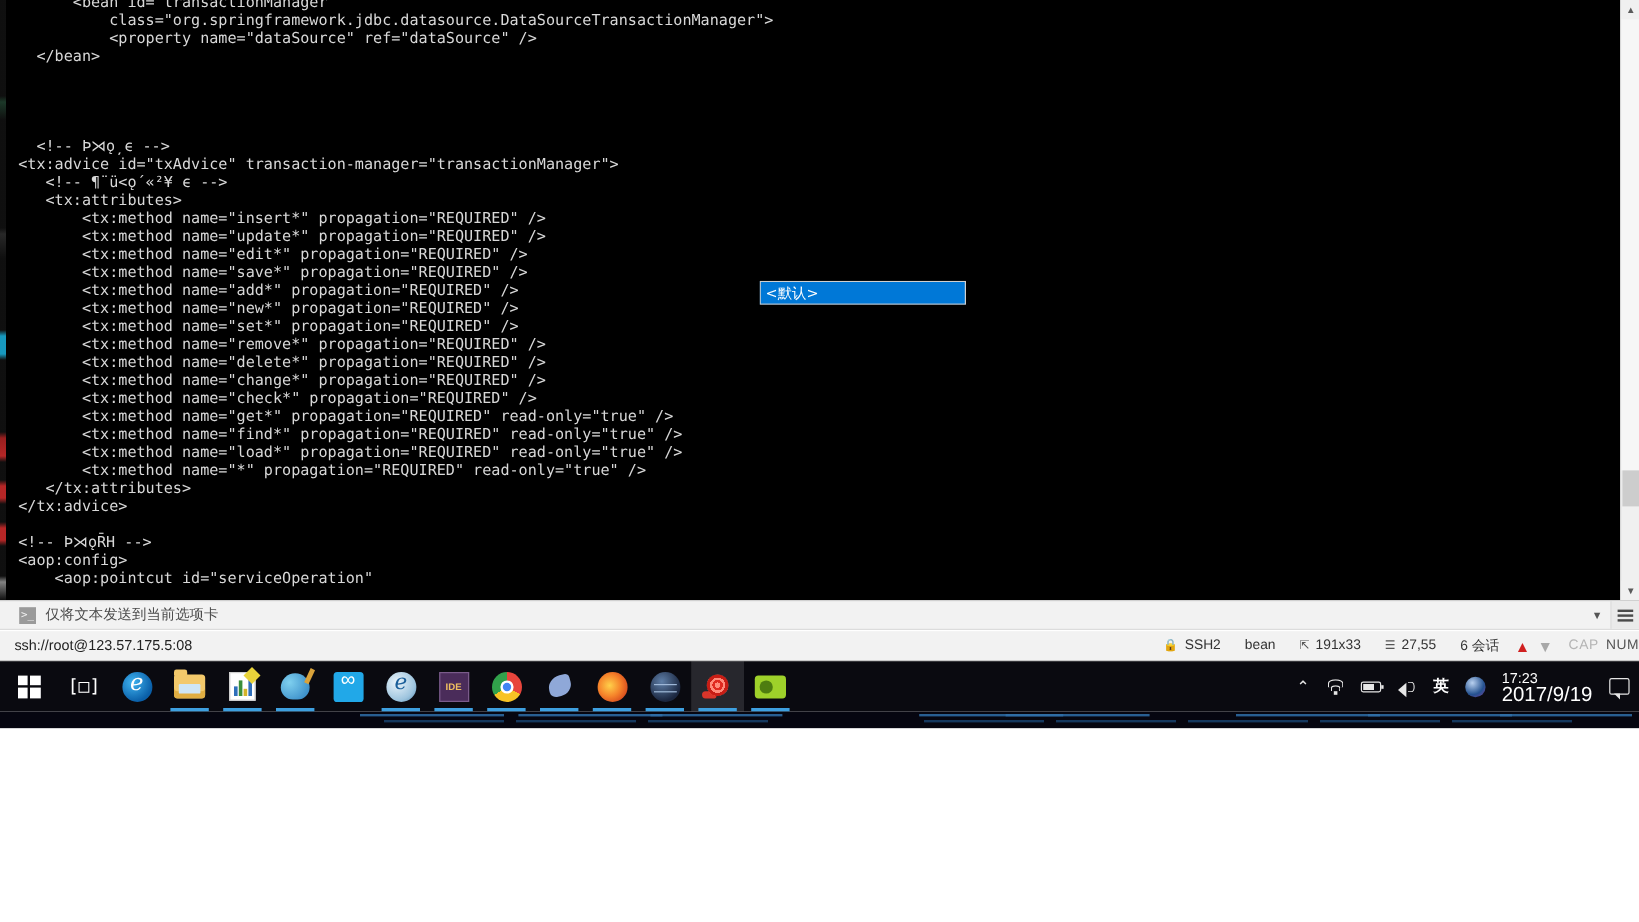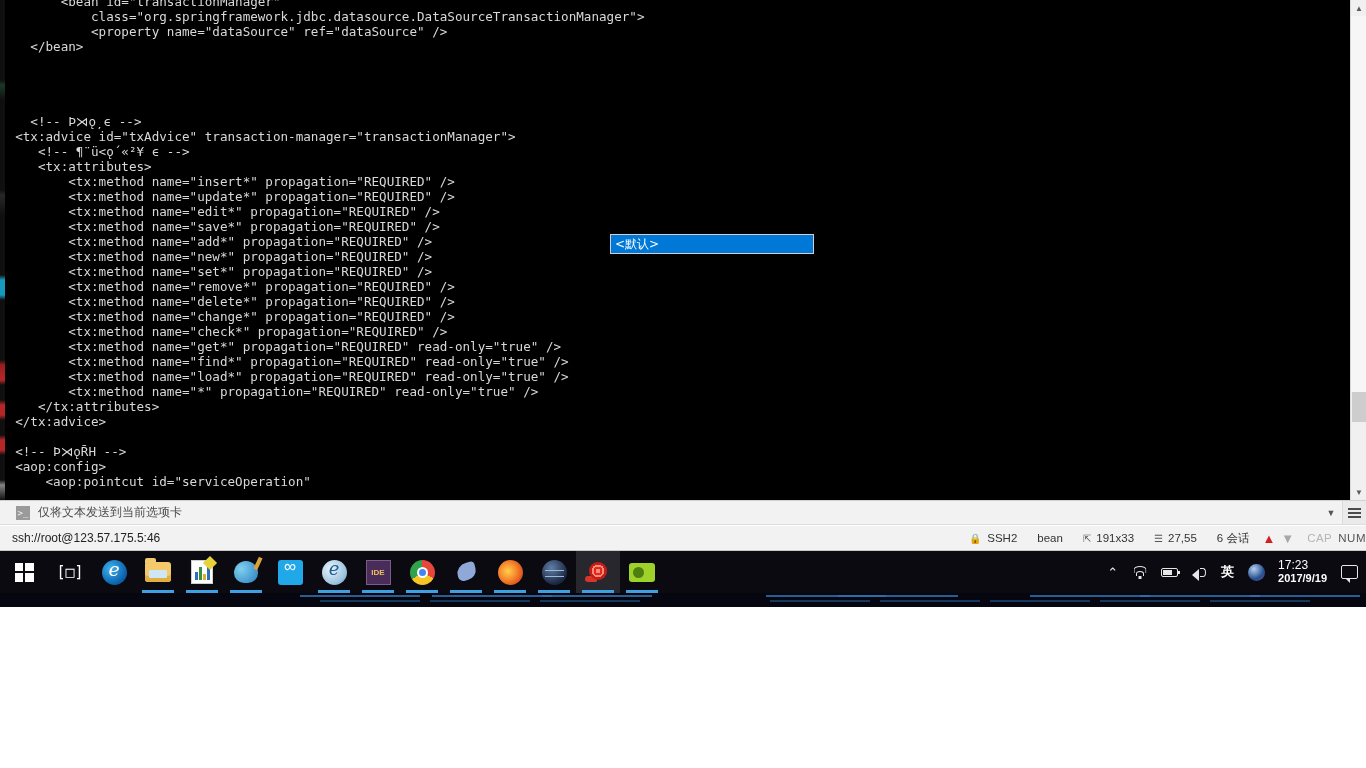--- a/index.html
+++ b/index.html
@@ -60,21 +60,21 @@
   #term-scroll .sb-thumb {
     position:absolute; left:1px; width:14px; top:392px; height:30px;
     background:#cdcdcd;
   }
   #term-scroll .sb-track-top {
     position:absolute; left:0; top:16px; width:16px; height:376px; background:#f6f6f6;
   }
 
   
   #default-popup {
-    position:absolute; left:610px; top:234px; width:204px; height:20px;
+    position:absolute; left:633px; top:234px; width:172px; height:20px;
     background:#0078d7;
     border:1px solid #cfcfcf;
     outline:1px solid #000;
     display:flex; align-items:center;
   }
   #default-popup .lbl {
     color:#ffffff; font-size:12px; padding-left:4px;
     font-family:"DejaVu Sans","Liberation Sans",sans-serif;
     white-space:nowrap;
   }
@@ -236,21 +236,21 @@
   .vol-ic .spk { position:absolute; left:0; top:3px; width:0; height:0;
     border-top:6px solid transparent; border-bottom:6px solid transparent;
     border-right:7px solid #e6e6e6; }
   .vol-ic .arc { position:absolute; right:1px; top:2px; width:6px; height:9px;
     border:1.5px solid #e6e6e6; border-left:none; border-radius:0 50% 50% 0; }
   .ime-ic { font-size:13px; color:#ffffff; font-weight:bold; }
   .tray-globe { width:17px; height:17px; border-radius:50%;
     background:radial-gradient(circle at 35% 30%, #b8d0ef, #24518f 60%, #7a3f9e 100%); }
   #clock { line-height:13px; padding:0 10px 0 6px; color:#ffffff; }
   #clock .t { font-size:12px; }
-  #clock .d { font-size:11px;font-weight:bold; }
+  #clock .d { font-size:17px; }
   .notif-ic { width:17px; height:14px; border:1.5px solid #e6e6e6; border-radius:2px;
     position:relative; margin:0 8px 0 4px; }
   .notif-ic:after { content:""; position:absolute; left:3px; bottom:-5px;
     border-left:5px solid transparent; border-right:0 solid transparent;
     border-top:5px solid #e6e6e6; }
 
   
   #tear {
     position:absolute; left:0; top:593px; width:1366px; height:14px;
     background:#060610; overflow:hidden;
@@ -320,21 +320,21 @@
       <div class="chevron">▼</div>
       <div class="hamburger">
         <i></i>
           <i></i>
           <i></i>
       </div>
     </div>
   </div>
 
   <div id="status-bar">
-    <div class="conn">ssh://root@123.57.175.5:46</div>
+    <div class="conn">ssh://root@123.57.175.5:08</div>
     <div class="st-right">
       <div class="st-item">
         <span class="ic">🔒</span>
         <span>SSH2</span>
       </div>
       <div class="st-item">bean</div>
       <div class="st-item">
         <span class="ic">⇱</span>
         <span>191x33</span>
       </div>

